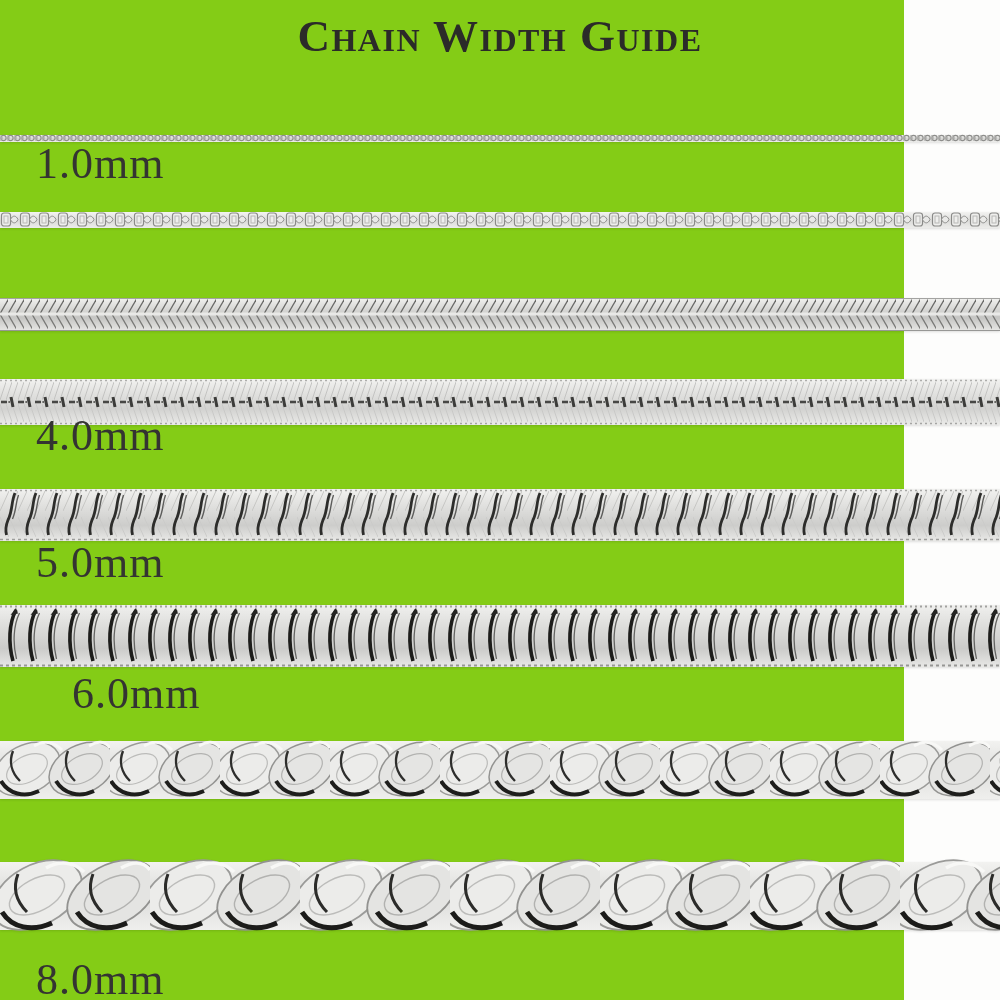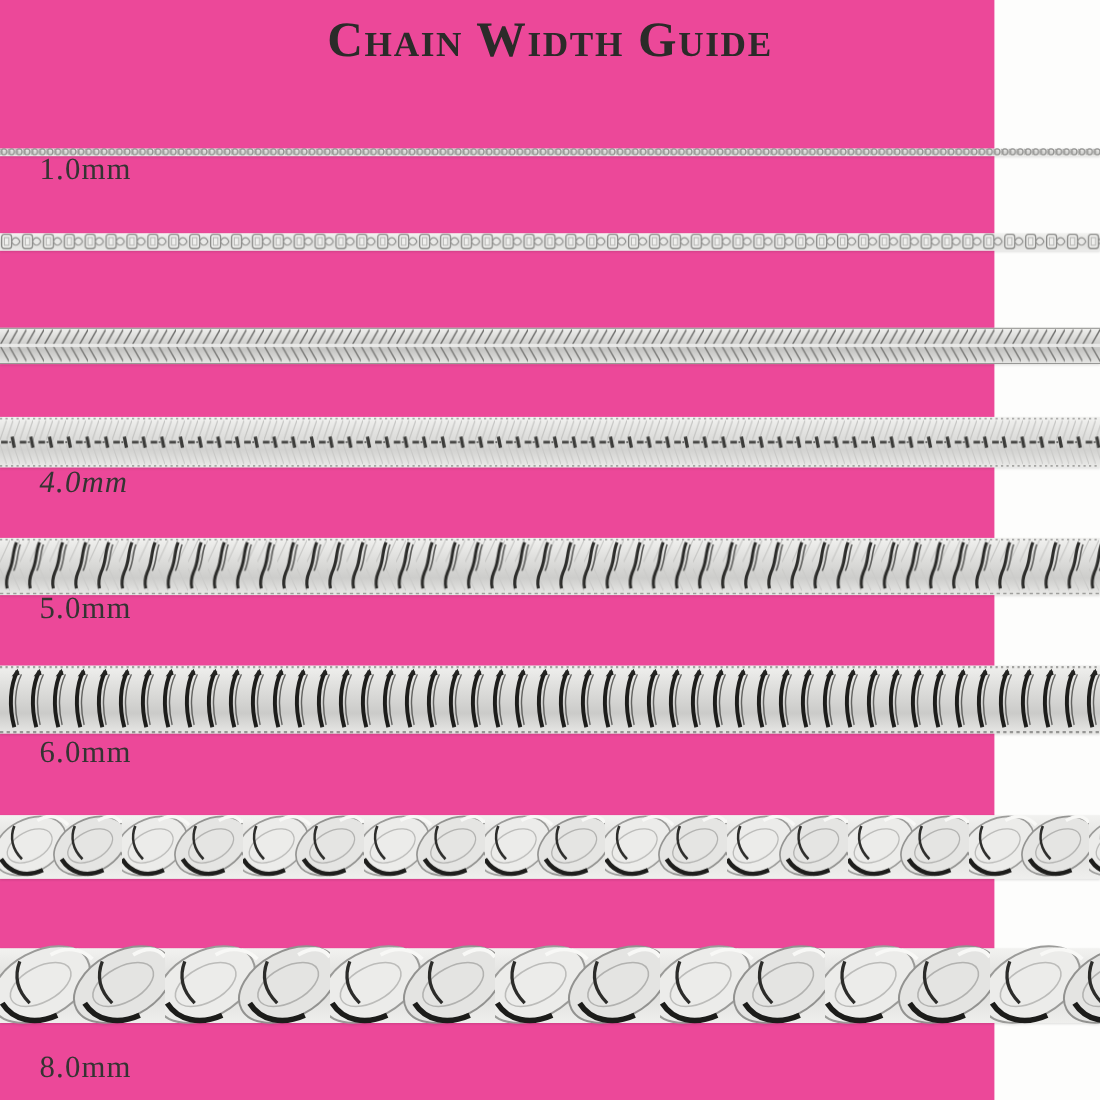--- a/index.html
+++ b/index.html
@@ -3,36 +3,36 @@
 <meta charset="utf-8">
 <style>
   html,body{margin:0;padding:0;}
   body{
     width:1000px;height:1000px;
     background:#fdfdfc;
     font-family:"Liberation Serif", serif;
     overflow:hidden;
   }
   .page{
-    position:relative;width:904px;height:1000px;background:#ec4899;
+    position:relative;width:904px;height:1000px;background:#84cc16;
   }
   .page-title{
     position:absolute;top:12px;left:0;width:1000px;
     text-align:center;
     font-size:45px;line-height:1.1;
     font-variant:small-caps;
     letter-spacing:1.5px;
     color:#2b2b29;
     font-weight:600;
   }
   .chain-row{position:absolute;left:0;width:1000px;}
   .chain{display:block;width:1000px;filter:drop-shadow(0 1px 1px rgba(0,0,0,.12));}
   .size-label{
     position:absolute;left:36px;
-    font-size:28px;line-height:1.1;
+    font-size:44px;line-height:1.1;
     letter-spacing:1px;
     color:#343432;
   }
 </style>
 </head>
 <body>
 
 <div class="page">
 
   <div class="page-title">Chain Width Guide</div>
@@ -115,21 +115,21 @@
           <path d="M11,21 l2,10" stroke="#3c3c3a" stroke-width="3"></path>
           <circle cx="9.2" cy="26" r="1" fill="#565654"></circle>
         </pattern>
       </defs>
       <rect x="0" y="3" width="1000" height="46" fill="url(#g4)"></rect>
       <rect x="0" y="0" width="1000" height="52" fill="url(#p4a)"></rect>
       <rect x="0" y="0" width="1000" height="52" fill="url(#p4b)"></rect>
       <line x1="0" y1="4.5" x2="1000" y2="4.5" stroke="#adadab" stroke-width="1.5" stroke-dasharray="2 3"></line>
       <line x1="0" y1="47.5" x2="1000" y2="47.5" stroke="#a5a5a3" stroke-width="1.5" stroke-dasharray="2 3"></line>
     </svg>
-    <div class="size-label" style="top:48px;font-style:italic;">4.0mm</div>
+    <div class="size-label" style="top:36px;">4.0mm</div>
   </div>
 
   <div class="chain-row" style="top:485px;height:98px;">
     <svg class="chain" width="1000" height="58" viewBox="0 0 1000 58">
       <defs>
         <linearGradient id="g5" x1="0" y1="0" x2="0" y2="1">
           <stop offset="0" stop-color="#f1f1ef"></stop>
             <stop offset="0.35" stop-color="#dfdfdd"></stop>
             <stop offset="0.7" stop-color="#cdcdcb"></stop>
             <stop offset="1" stop-color="#e9e9e7"></stop>
@@ -165,21 +165,21 @@
           <path d="M16,9 C9,22 8,42 13,60" fill="none" stroke="#1d1d1b" stroke-width="3.6"></path>
           <path d="M16,7 l-5.5,7 l7.5,-1.5 z" fill="#242422"></path>
           <path d="M19.5,12 C13.5,24 12.5,42 16.5,58" fill="none" stroke="#646462" stroke-width="1.3"></path>
         </pattern>
       </defs>
       <rect x="0" y="4" width="1000" height="62" fill="url(#g6)"></rect>
       <rect x="0" y="0" width="1000" height="68" fill="url(#p6)"></rect>
       <line x1="0" y1="5.5" x2="1000" y2="5.5" stroke="#a2a2a0" stroke-width="2" stroke-dasharray="2 3"></line>
       <line x1="0" y1="64.5" x2="1000" y2="64.5" stroke="#969694" stroke-width="2" stroke-dasharray="3 3"></line>
     </svg>
-    <div class="size-label" style="top:69px;">6.0mm</div>
+    <div class="size-label" style="top:69px;margin-left:36px;">6.0mm</div>
   </div>
 
   <div class="chain-row" style="top:731px;height:110px;">
     <svg class="chain" width="1000" height="76" viewBox="0 0 1000 76">
       <defs>
         <linearGradient id="g7" x1="0" y1="0" x2="0" y2="1">
           <stop offset="0" stop-color="#f2f2f0"></stop>
             <stop offset="0.5" stop-color="#dededc"></stop>
             <stop offset="1" stop-color="#efefed"></stop>
         </linearGradient>

